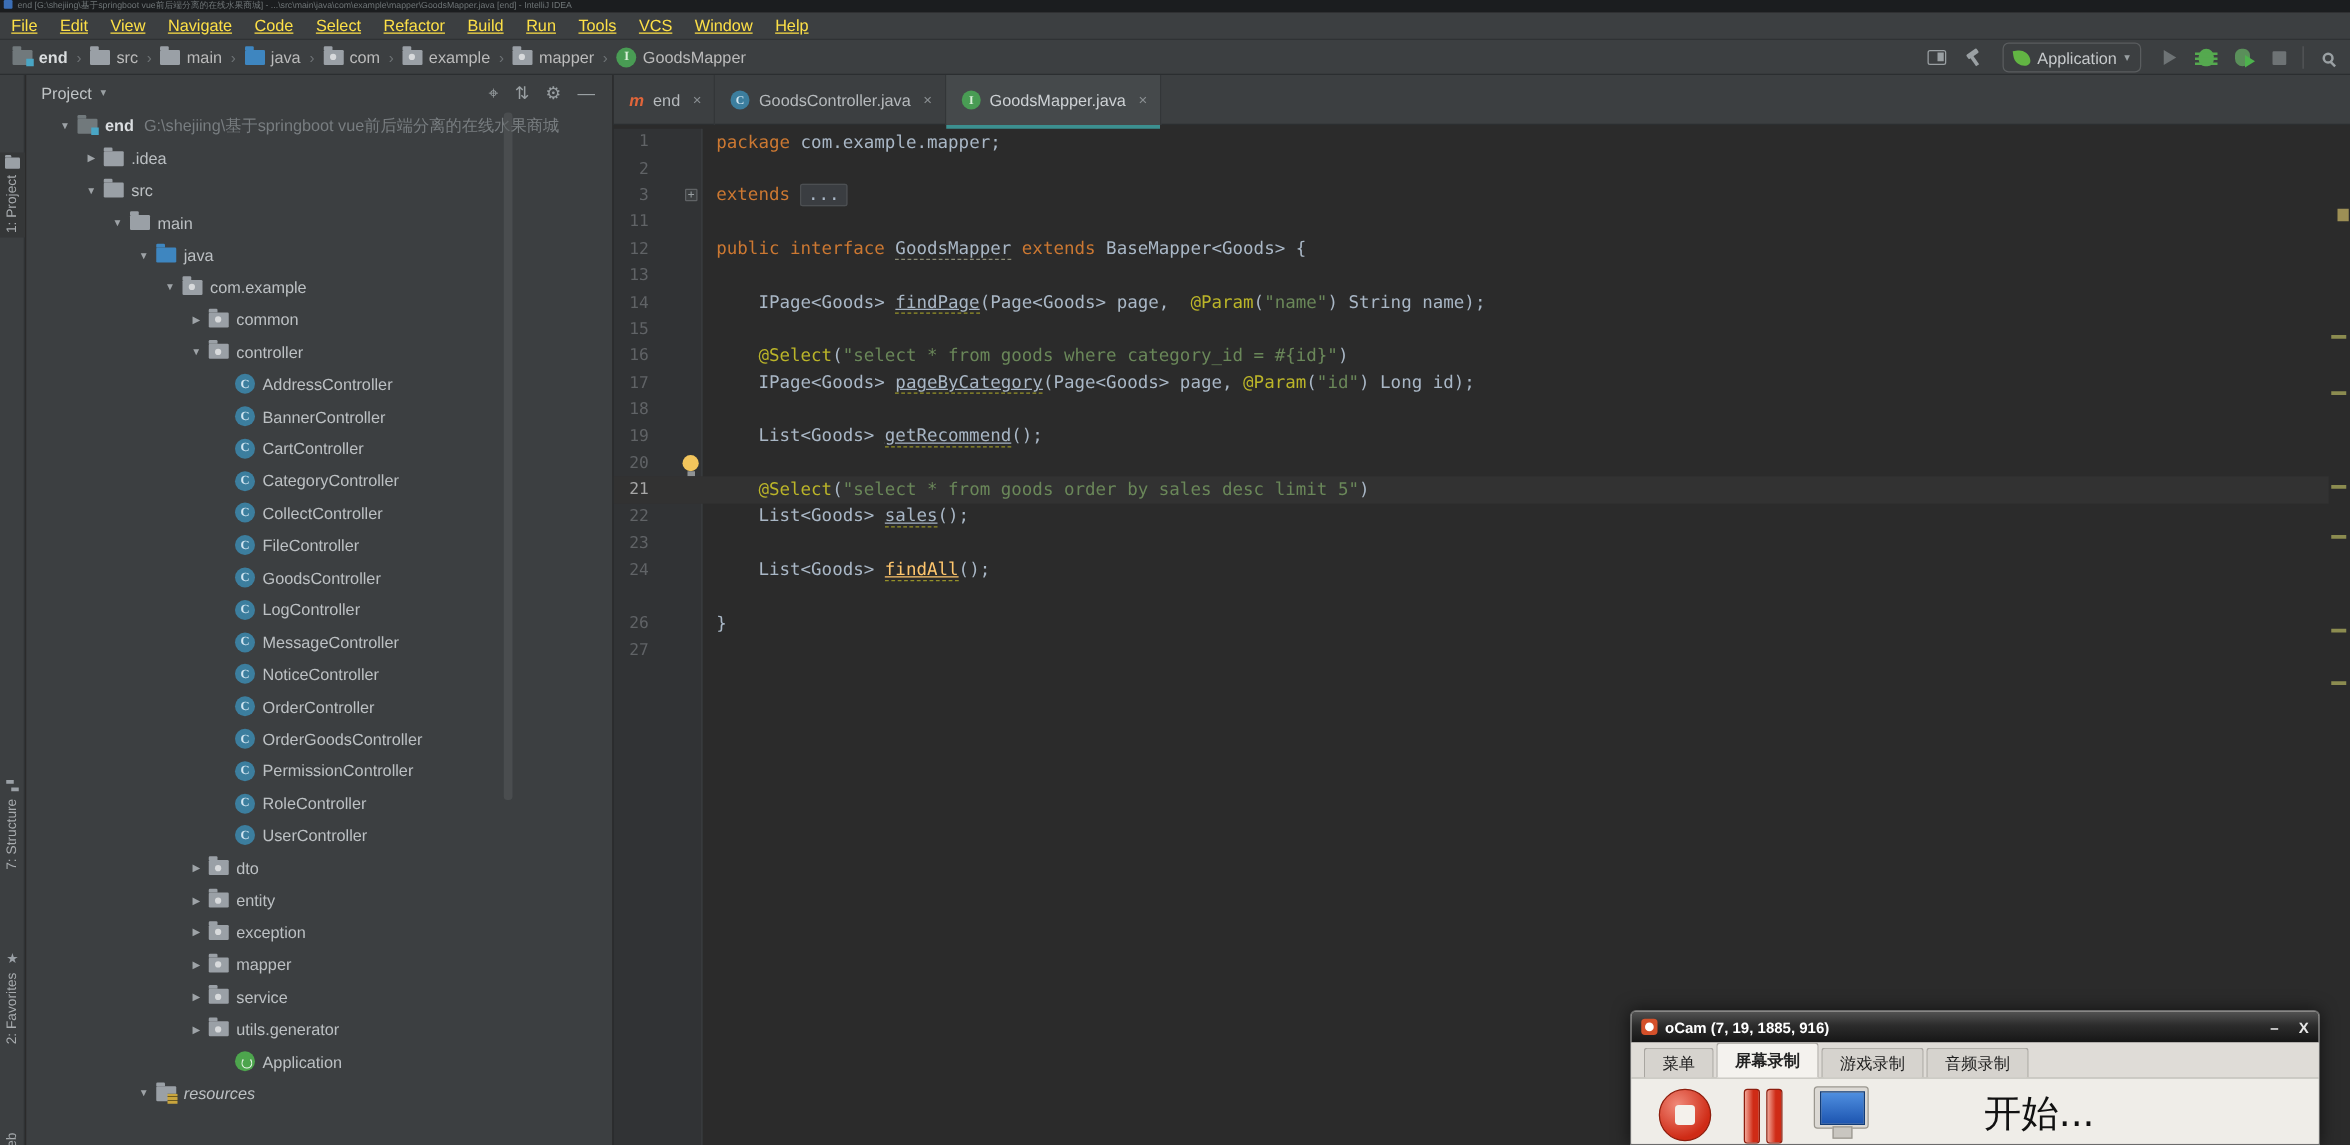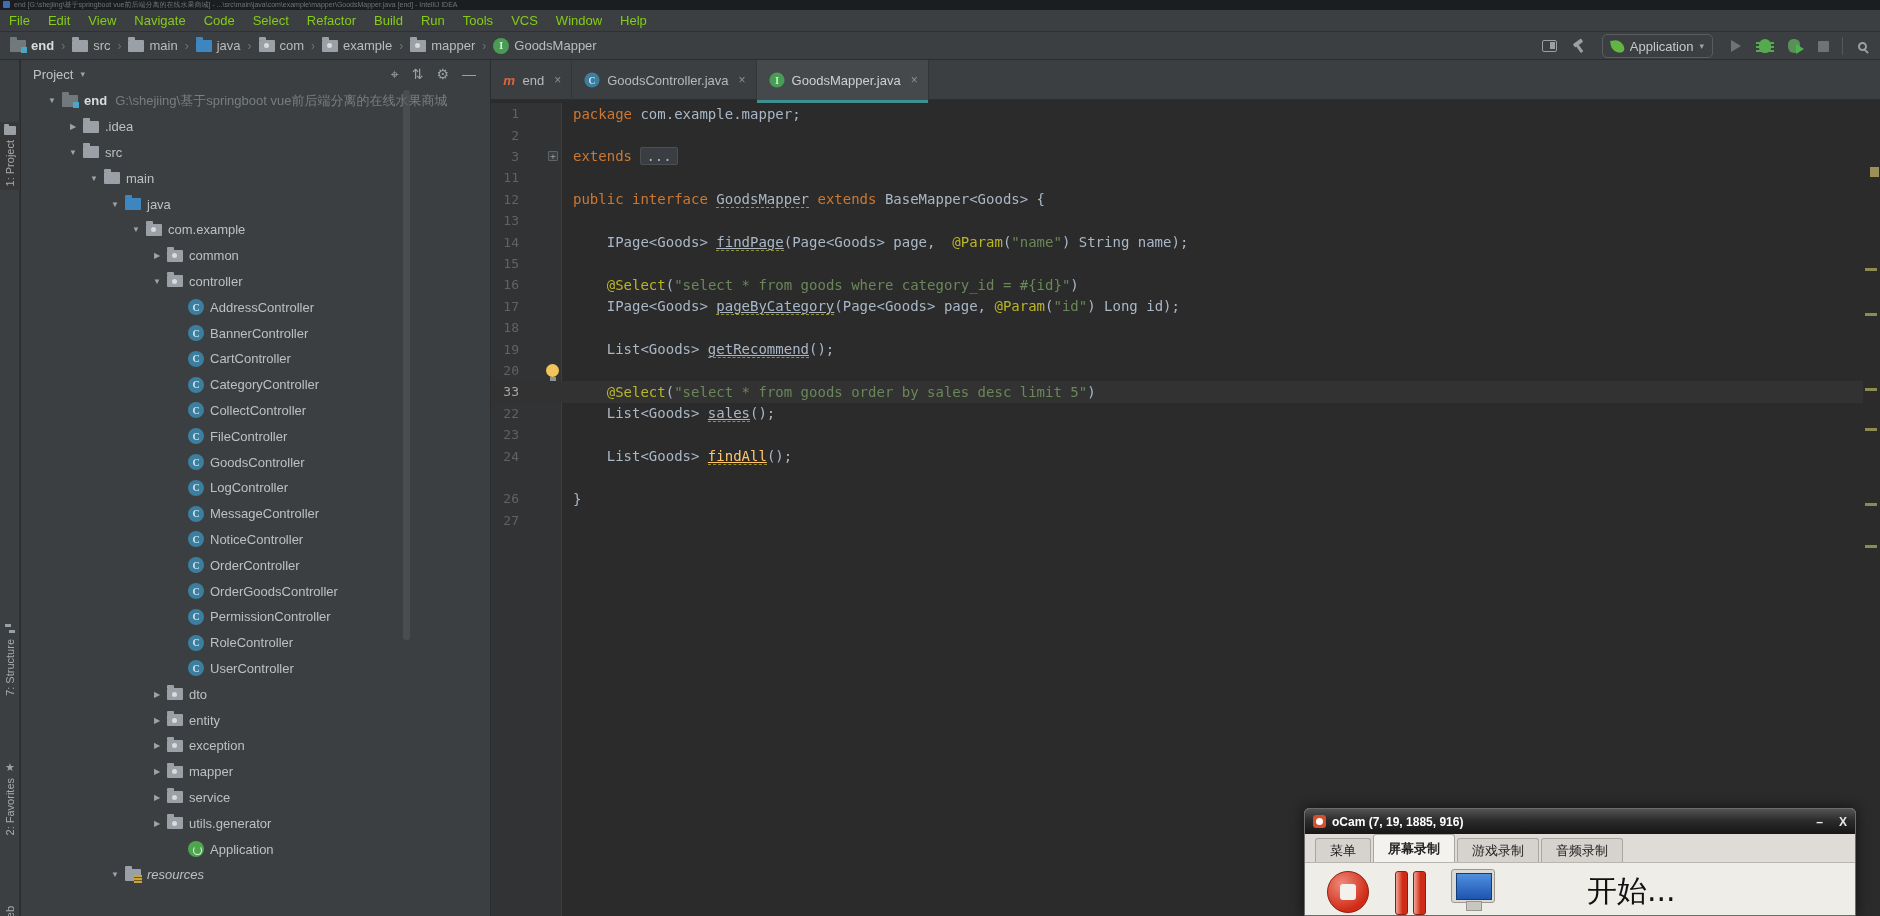--- a/index.html
+++ b/index.html
@@ -7,21 +7,21 @@
               font-family:"Liberation Sans", sans-serif; }
 
   
   .titlebar { position:absolute; left:0; top:0; width:1880px; height:10px; background:#1b1d1f;
               color:#6f7577; font-size:7px; line-height:10px; white-space:nowrap; overflow:hidden; }
   .titlebar .appico { display:inline-block; width:7px; height:7px; background:#3b6eb5; border-radius:1px;
                       vertical-align:middle; margin:0 4px 2px 3px; }
 
   
   .menubar { position:absolute; left:0; top:10px; width:1880px; height:22px; background:#3C3F41;
-             display:flex; align-items:center; color:#84cc16; font-size:13px; border-bottom:1px solid #2f3234; }
+             display:flex; align-items:center; color:#fde047; font-size:13px; border-bottom:1px solid #2f3234;text-decoration:underline; }
   .menu-item { padding:0 9px; height:22px; line-height:22px; cursor:default; }
 
   
   .navbar { position:absolute; left:0; top:32px; width:1880px; height:28px; background:#3C3F41;
             display:flex; align-items:center; border-bottom:1px solid #2b2e30; }
   .crumbs { display:flex; align-items:center; padding-left:8px; color:#BBBBBB; font-size:13px; }
   .crumb { display:flex; align-items:center; gap:5px; padding:0 2px; }
   .crumb.bold { font-weight:bold; color:#d9dcde; }
   .crumb-sep { color:#6d7275; margin:0 5px; font-size:12px; }
   .nav-toolbar { position:absolute; right:8px; top:0; height:28px; display:flex; align-items:center; gap:9px; }
@@ -489,21 +489,21 @@
       <div class="code-line" style="top: 235.4px;">
         <span class="lnum">19</span>
         <span class="lcontent"><span class="d">    List&lt;Goods&gt; </span><span class="m">getRecommend</span><span class="d">();</span></span>
       </div>
       <div class="code-line" style="top: 256.8px;">
         <span class="lnum">20</span>
         <span class="bulb"></span>
         <span class="lcontent"></span>
       </div>
       <div class="code-line caret" style="top: 278.2px;">
-        <span class="lnum">33</span>
+        <span class="lnum">21</span>
         <span class="lcontent"><span class="d">    </span><span class="a">@Select</span><span class="d">(</span><span class="s">"select * from goods order by sales desc limit 5"</span><span class="d">)</span></span>
       </div>
       <div class="code-line" style="top: 299.6px;">
         <span class="lnum">22</span>
         <span class="lcontent"><span class="d">    List&lt;Goods&gt; </span><span class="m">sales</span><span class="d">();</span></span>
       </div>
       <div class="code-line" style="top: 321px;">
         <span class="lnum">23</span>
         <span class="lcontent"></span>
       </div>

